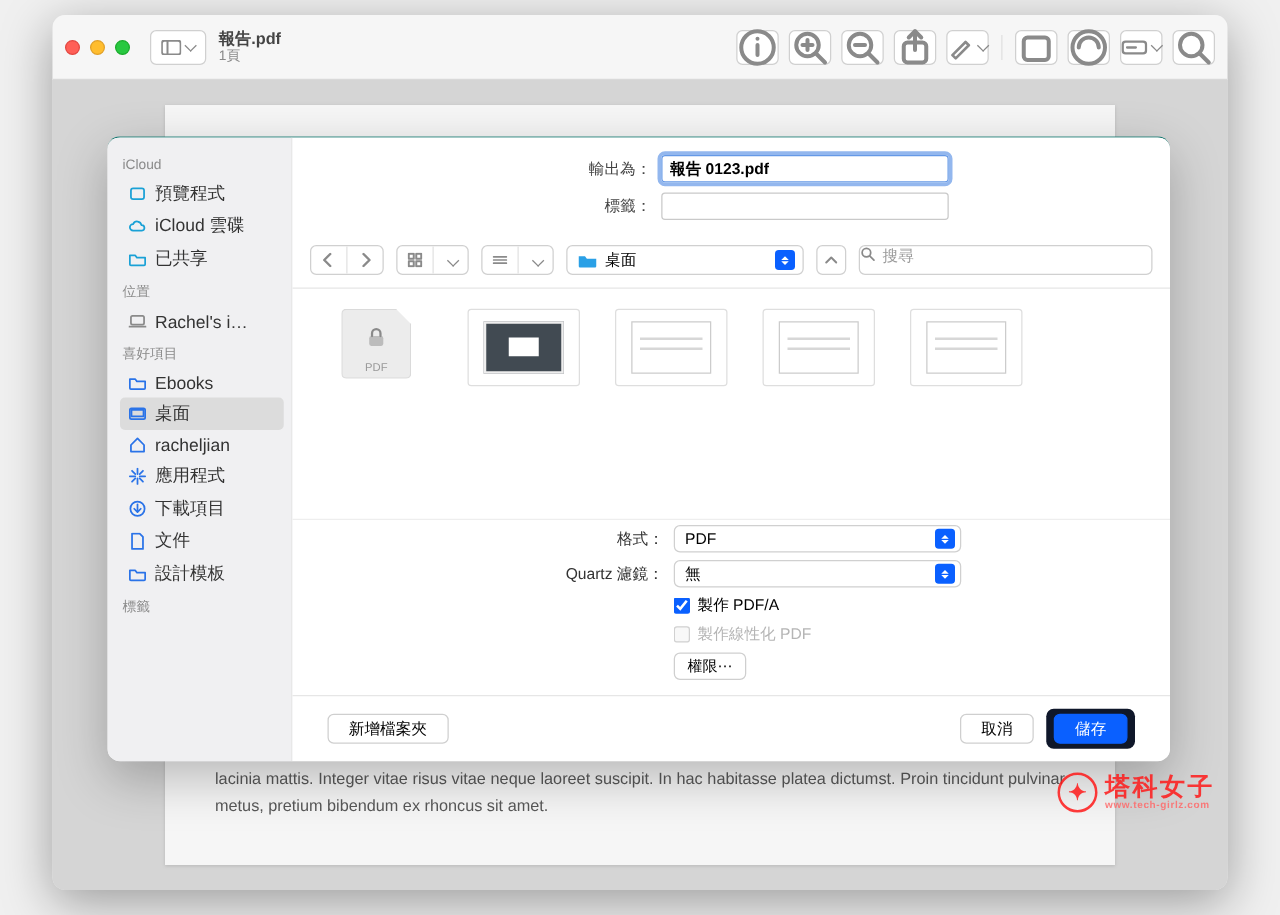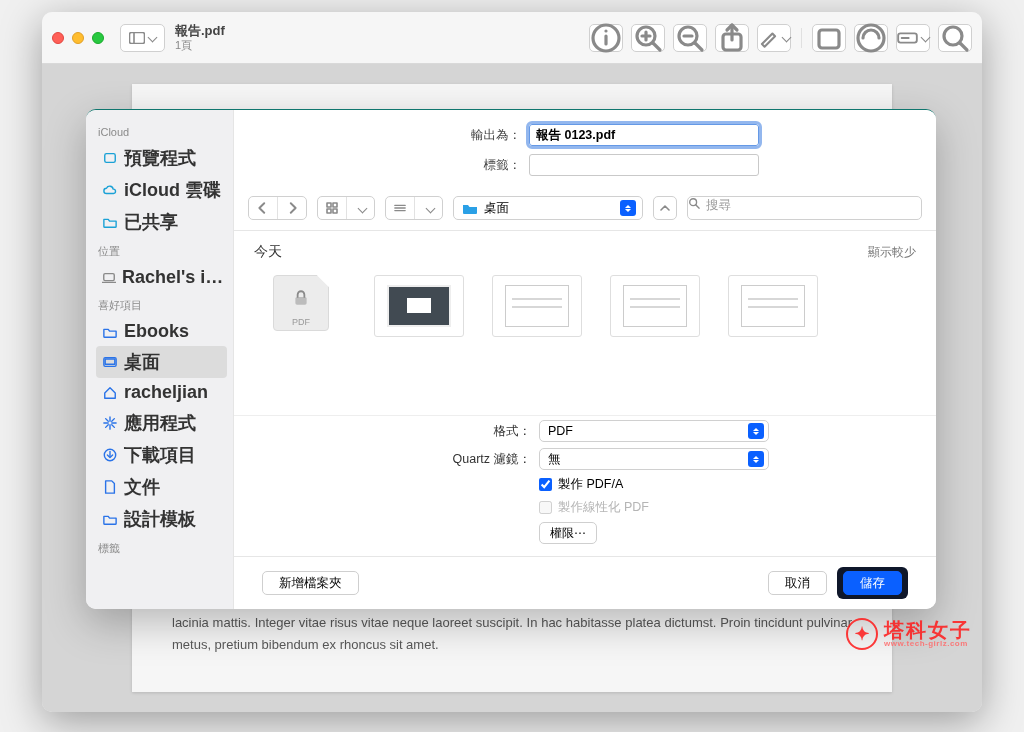--- a/index.html
+++ b/index.html
@@ -59,21 +59,21 @@
   }
 
   .sidebar {
     width: 148px; background: #f0f0f2; border-right: 1px solid #e5e5e5;
     padding: 10px 6px 10px 10px; font-size: 12px; color:#555;
     overflow:hidden;
   }
   .sb-head { font-size: 11px; color:#8a8a8a; margin: 6px 2px 4px; }
   .sb-item {
     display:flex; align-items:center; gap:6px; padding: 4px 6px; border-radius:4px;
-    color:#333; font-size:18px; white-space:nowrap;font-weight:bold;
+    color:#333; font-size:14px; white-space:nowrap;
   }
   .sb-item.sel { background:#dcdcdc; }
   .sb-icon { width:16px; height:16px; display:inline-flex; align-items:center; justify-content:center; }
   .sb-icon svg { width:14px;height:14px }
 
   .main {
     flex: 1; display:flex; flex-direction:column; background:#fff;
   }
 
   .top-fields { padding: 14px 20px 6px; }
@@ -449,24 +449,20 @@
         <div class="search">
           <svg viewBox="0 0 14 14" width="12" height="12">
               <circle cx="6" cy="6" r="4" class="stroke grey"></circle>
               <line x1="9" y1="9" x2="13" y2="13" class="stroke grey"></line>
             </svg>
           <span>搜尋</span>
         </div>
       </div>
 
       <div class="browser">
-        <div class="browser-head">
-          <span class="heading">今天</span>
-          <span class="less">顯示較少</span>
-        </div>
         <div class="thumbs">
           <div style="width:90px;display:flex;justify-content:center">
             <div class="pdf-badge">
               <span class="lock">
                 <svg viewBox="0 0 16 16">
                     <rect x="3" y="7" width="10" height="7" rx="1.5" fill="#bcbcbc"></rect>
                     <path d="M5 7V5a3 3 0 0 1 6 0v2" class="stroke grey"></path>
                   </svg>
               </span>
               <span class="lbl">PDF</span>

